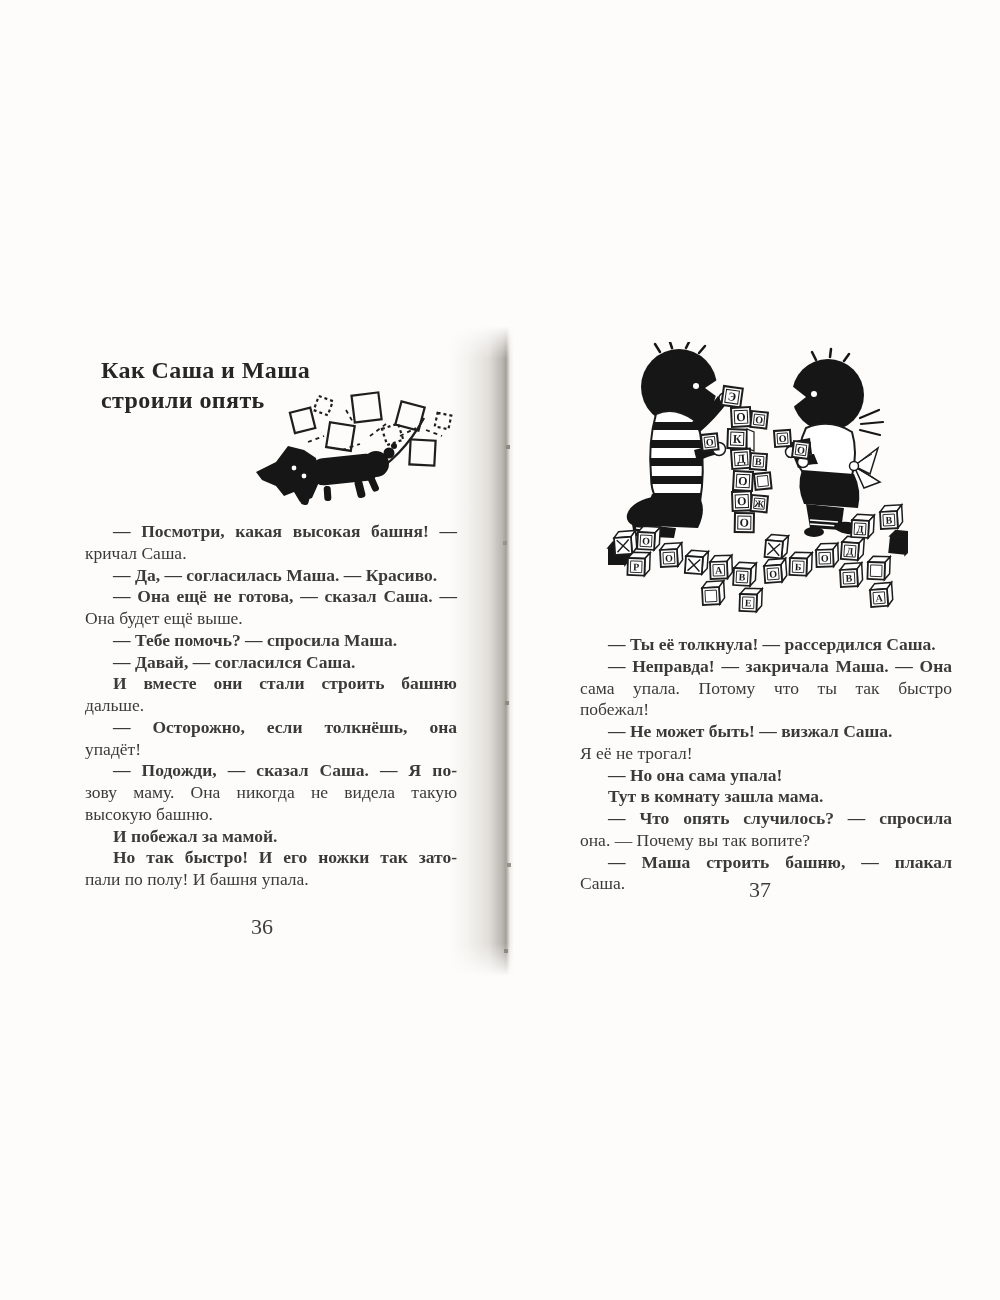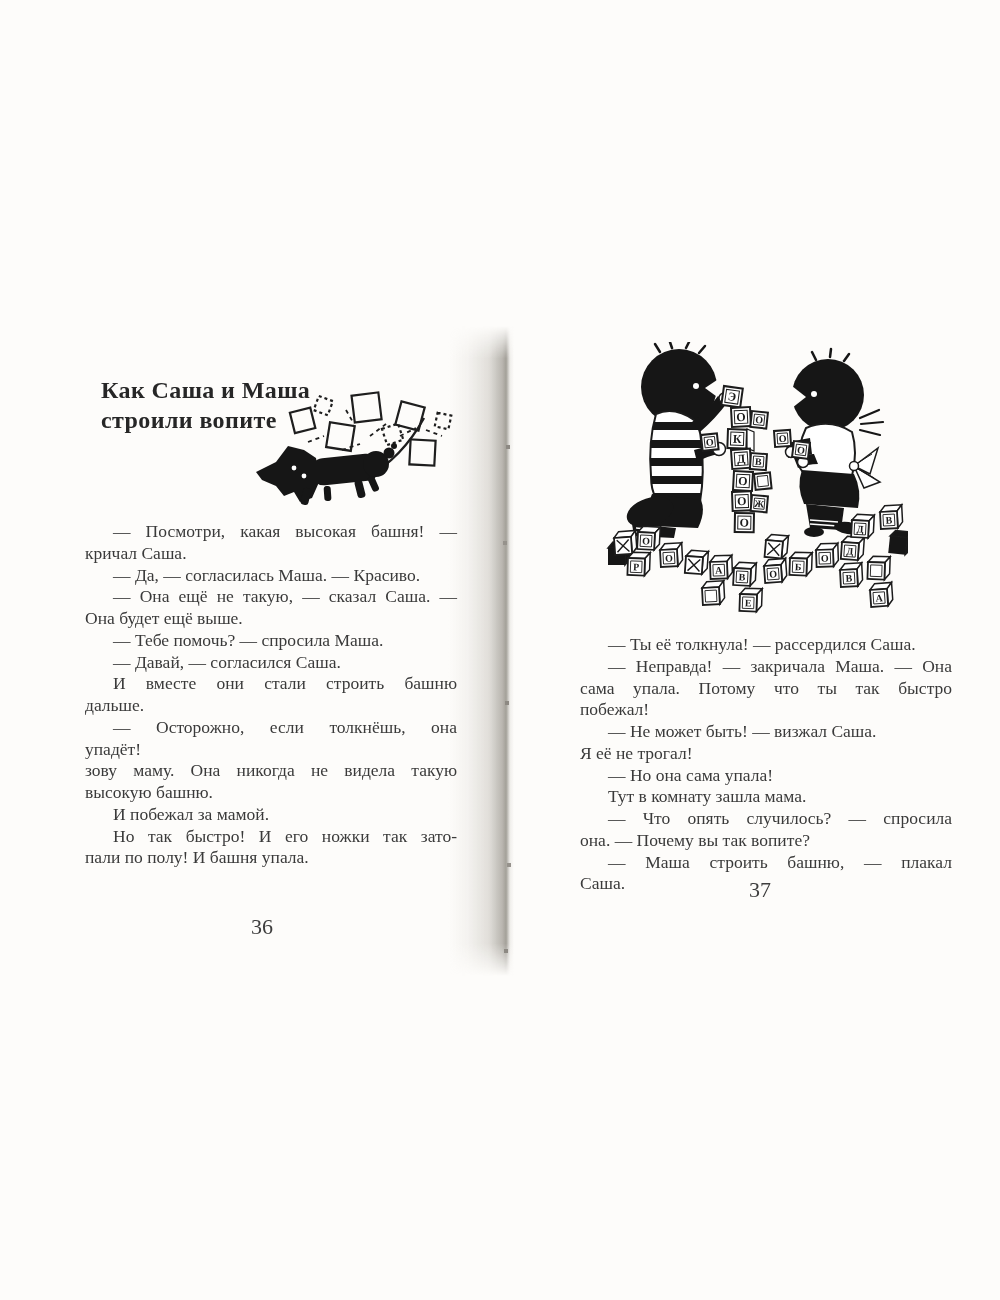--- a/index.html
+++ b/index.html
@@ -25,30 +25,30 @@
     -webkit-mask-image:linear-gradient(180deg,transparent 0%,#000 5%,#000 95%,transparent 100%);
     mask-image:linear-gradient(180deg,transparent 0%,#000 5%,#000 95%,transparent 100%);
   }
   .specks{
     position:absolute;left:0;top:0;width:2px;height:2px;background:transparent;
     box-shadow:507px 446px 0 1px #8d8983, 504px 542px 0 1px #96928c,
                506px 702px 0 1px #8d8983, 508px 864px 0 1px #96928c,
                505px 950px 0 1px #8d8983;
   }
   .title{
-    position:absolute;left:101px;top:359px;
+    position:absolute;left:101px;top:339px;
     font-size:24px;font-weight:bold;line-height:30px;
     color:#262626;letter-spacing:0.4px;
   }
   .textcol{
     position:absolute;width:372px;
     font-size:17.5px;line-height:21.75px;color:#3a3a3a;
   }
   .textcol .line{white-space:normal;}
-  .textcol .line.indent{text-indent:28px;}
+  .textcol .line.indent{text-indent:28px;font-weight:bold;}
   .textcol .line.justify{text-align:justify;text-align-last:justify;}
   .pagenum{
     position:absolute;width:372px;text-align:center;
     font-size:22px;color:#3e3e3e;
   }
   .illus{position:absolute;}
   
   .bl{font:bold 10px "Liberation Serif",serif;fill:#1c1c1c;text-anchor:middle;}
   .bl2{font:bold 12px "Liberation Serif",serif;fill:#1c1c1c;text-anchor:middle;}
 </style>
@@ -56,21 +56,21 @@
 <body>
 
 <div class="scan">
 
   <div class="gutter"></div>
   <div class="specks"></div>
 
   <section>
     <h1 class="title">
       <span style="display:block">Как Саша и Маша</span>
-      <span style="display:block">строили вопите</span>
+      <span style="display:block">строили опять</span>
     </h1>
 
     <svg class="illus" style="left:250px;top:384px" width="212" height="134" viewBox="0 0 212 134">
       <g stroke="#1e1e1e" fill="none" stroke-width="2.2">
         <rect x="42" y="26" width="21" height="21" transform="rotate(-14 52 36)"></rect>
         <rect x="78" y="40" width="25" height="25" transform="rotate(9 90 52)"></rect>
         <rect x="103" y="10" width="27" height="27" transform="rotate(-7 116 23)"></rect>
         <rect x="148" y="20" width="24" height="24" transform="rotate(15 160 32)"></rect>
         <rect x="160" y="56" width="25" height="25" transform="rotate(3 172 68)"></rect>
         <rect x="66" y="14" width="15" height="15" stroke-dasharray="3 3" transform="rotate(20 73 21)"></rect>
@@ -98,28 +98,29 @@
         <rect x="120" y="92" width="7" height="16" rx="3" transform="rotate(-24 123 100)"></rect>
       </g>
       <circle cx="44" cy="84" r="2.4" fill="#ffffff"></circle>
       <circle cx="54" cy="92" r="2.4" fill="#ffffff"></circle>
     </svg>
 
     <div class="textcol" style="left:85px;top:521px">
         <div class="line indent justify">— Посмотри, какая высокая башня! —</div>
         <div class="line">кричал Саша.</div>
         <div class="line indent">— Да, — согласилась Маша. — Красиво.</div>
-        <div class="line indent justify">— Она ещё не такую, — сказал Саша. —</div>
+        <div class="line indent justify">— Она ещё не готова, — сказал Саша. —</div>
         <div class="line">Она будет ещё выше.</div>
         <div class="line indent">— Тебе помочь? — спросила Маша.</div>
         <div class="line indent">— Давай, — согласился Саша.</div>
         <div class="line indent justify">И вместе они стали строить башню</div>
         <div class="line">дальше.</div>
         <div class="line indent justify">— Осторожно, если толкнёшь, она</div>
         <div class="line">упадёт!</div>
+        <div class="line indent justify">— Подожди, — сказал Саша. — Я по-</div>
         <div class="line justify">зову маму. Она никогда не видела такую</div>
         <div class="line">высокую башню.</div>
         <div class="line indent">И побежал за мамой.</div>
         <div class="line indent justify">Но так быстро! И его ножки так зато-</div>
         <div class="line">пали по полу! И башня упала.</div>
       </div>
 
     <div class="pagenum" style="left:76px;top:914px">36</div>
   </section>
 

